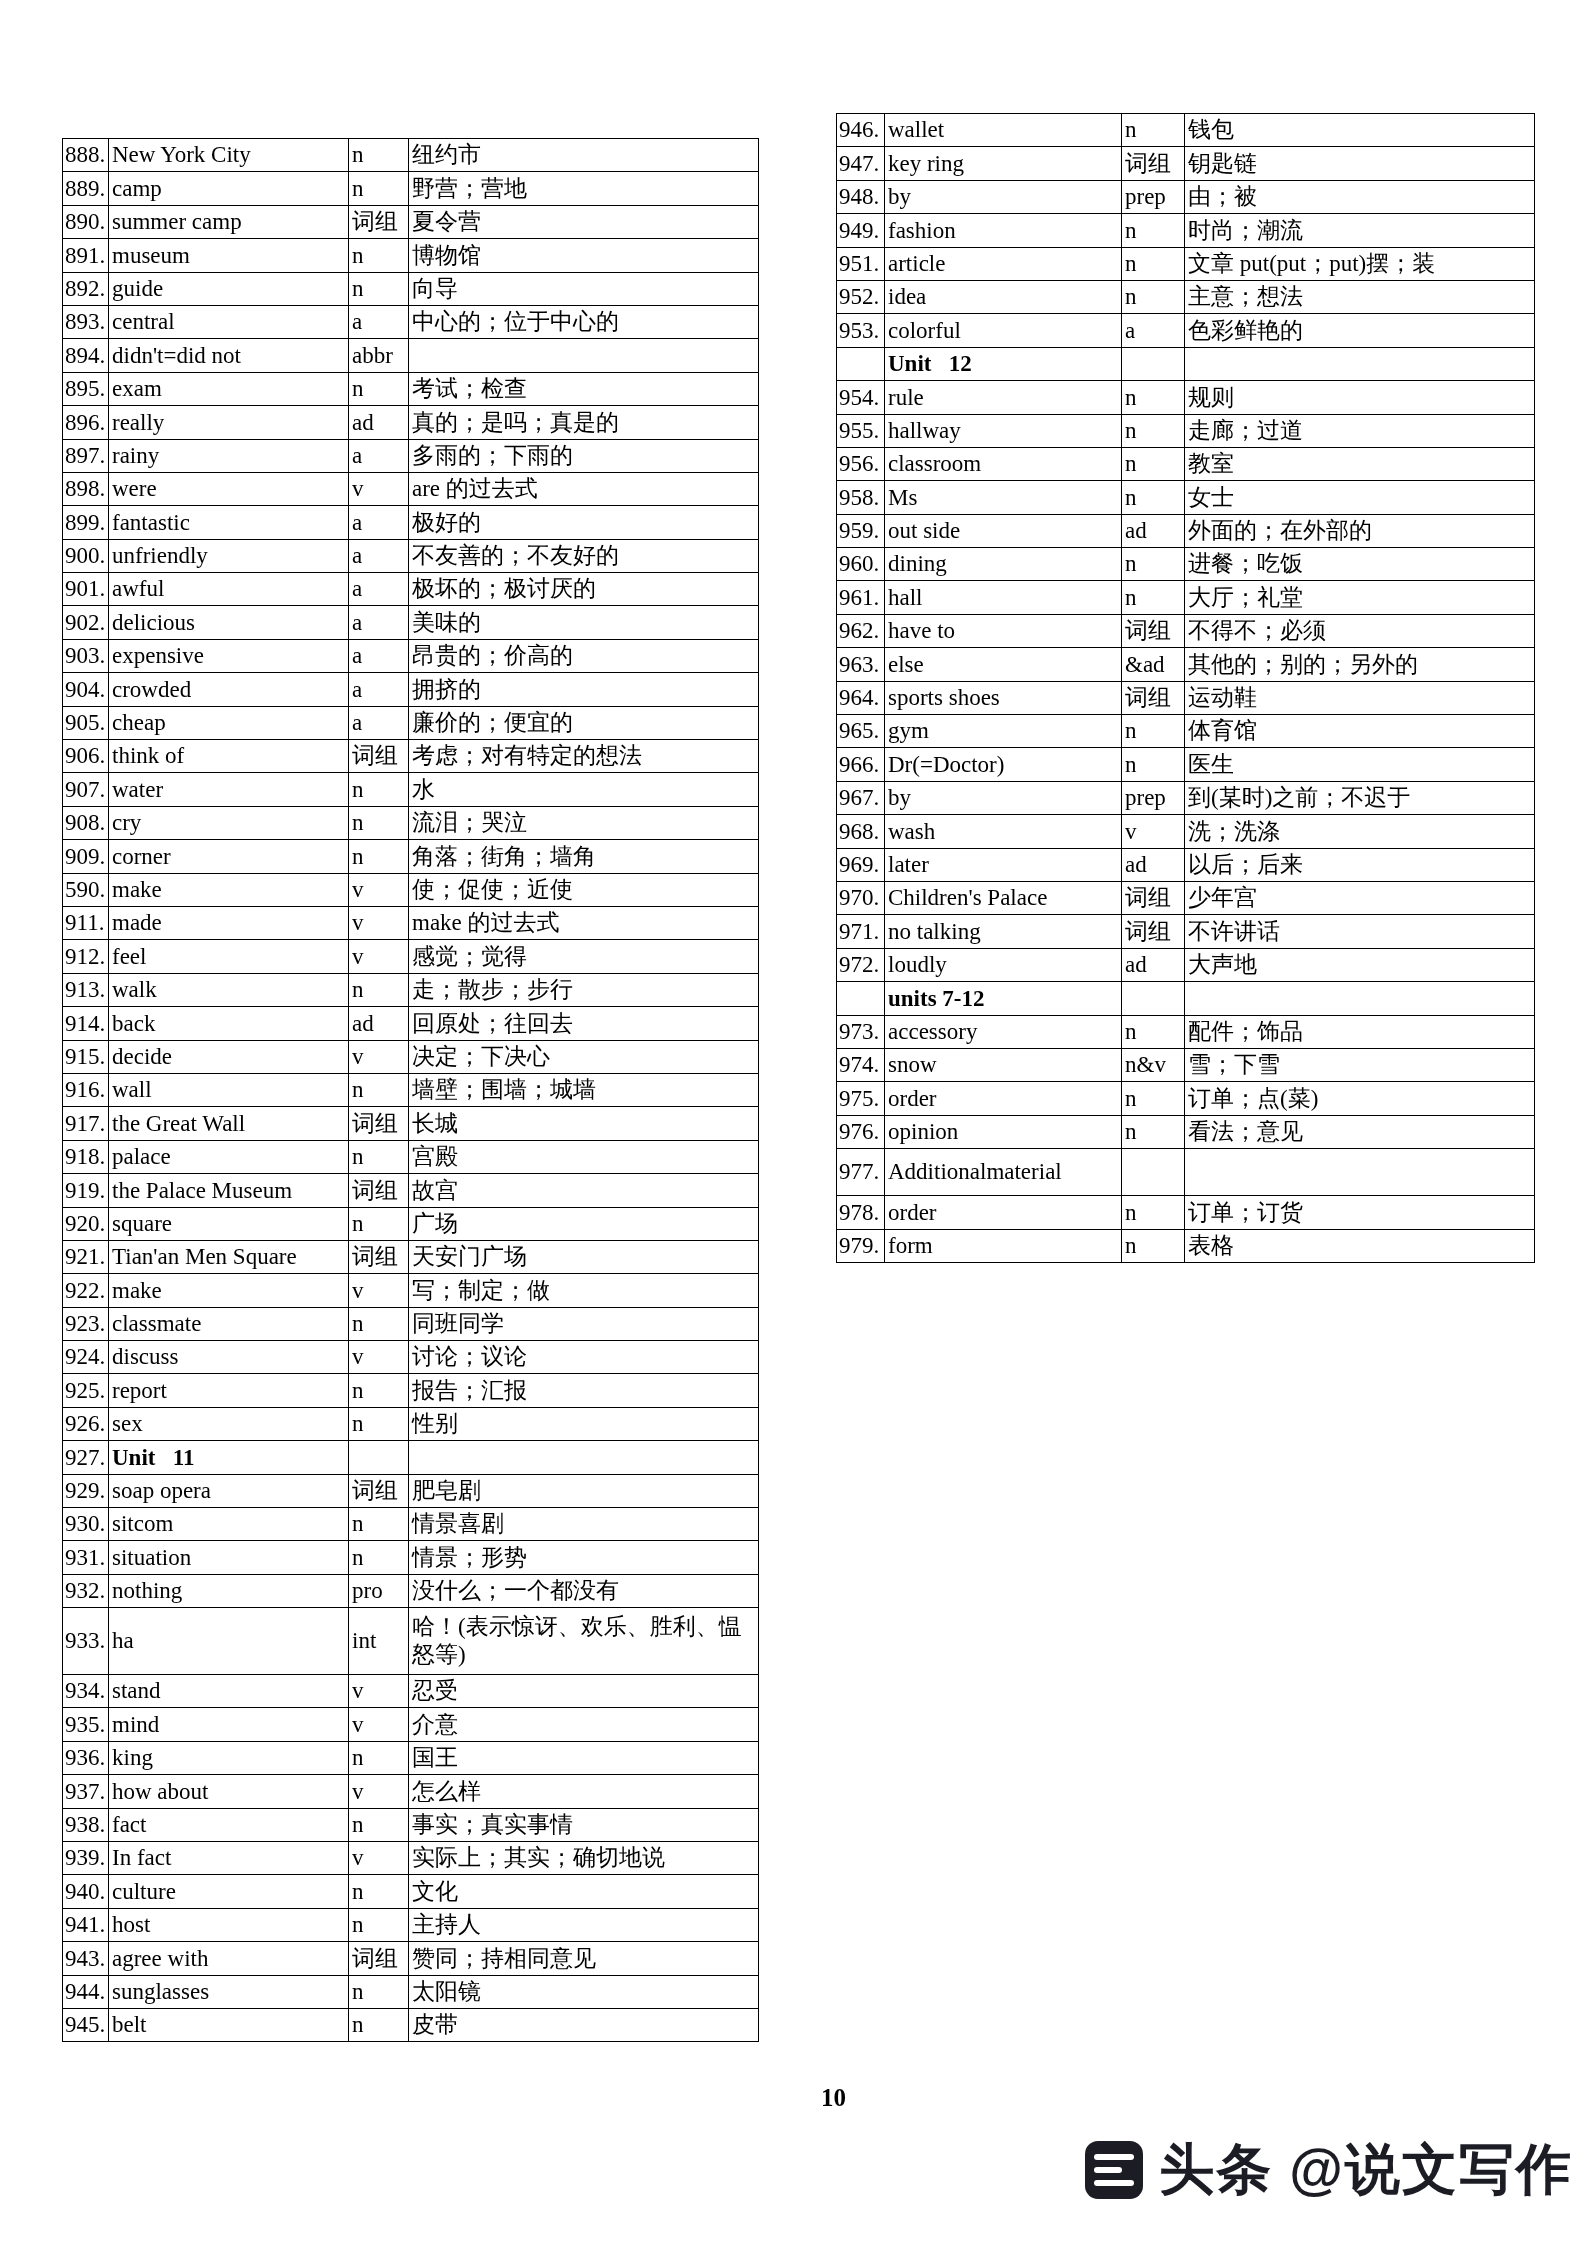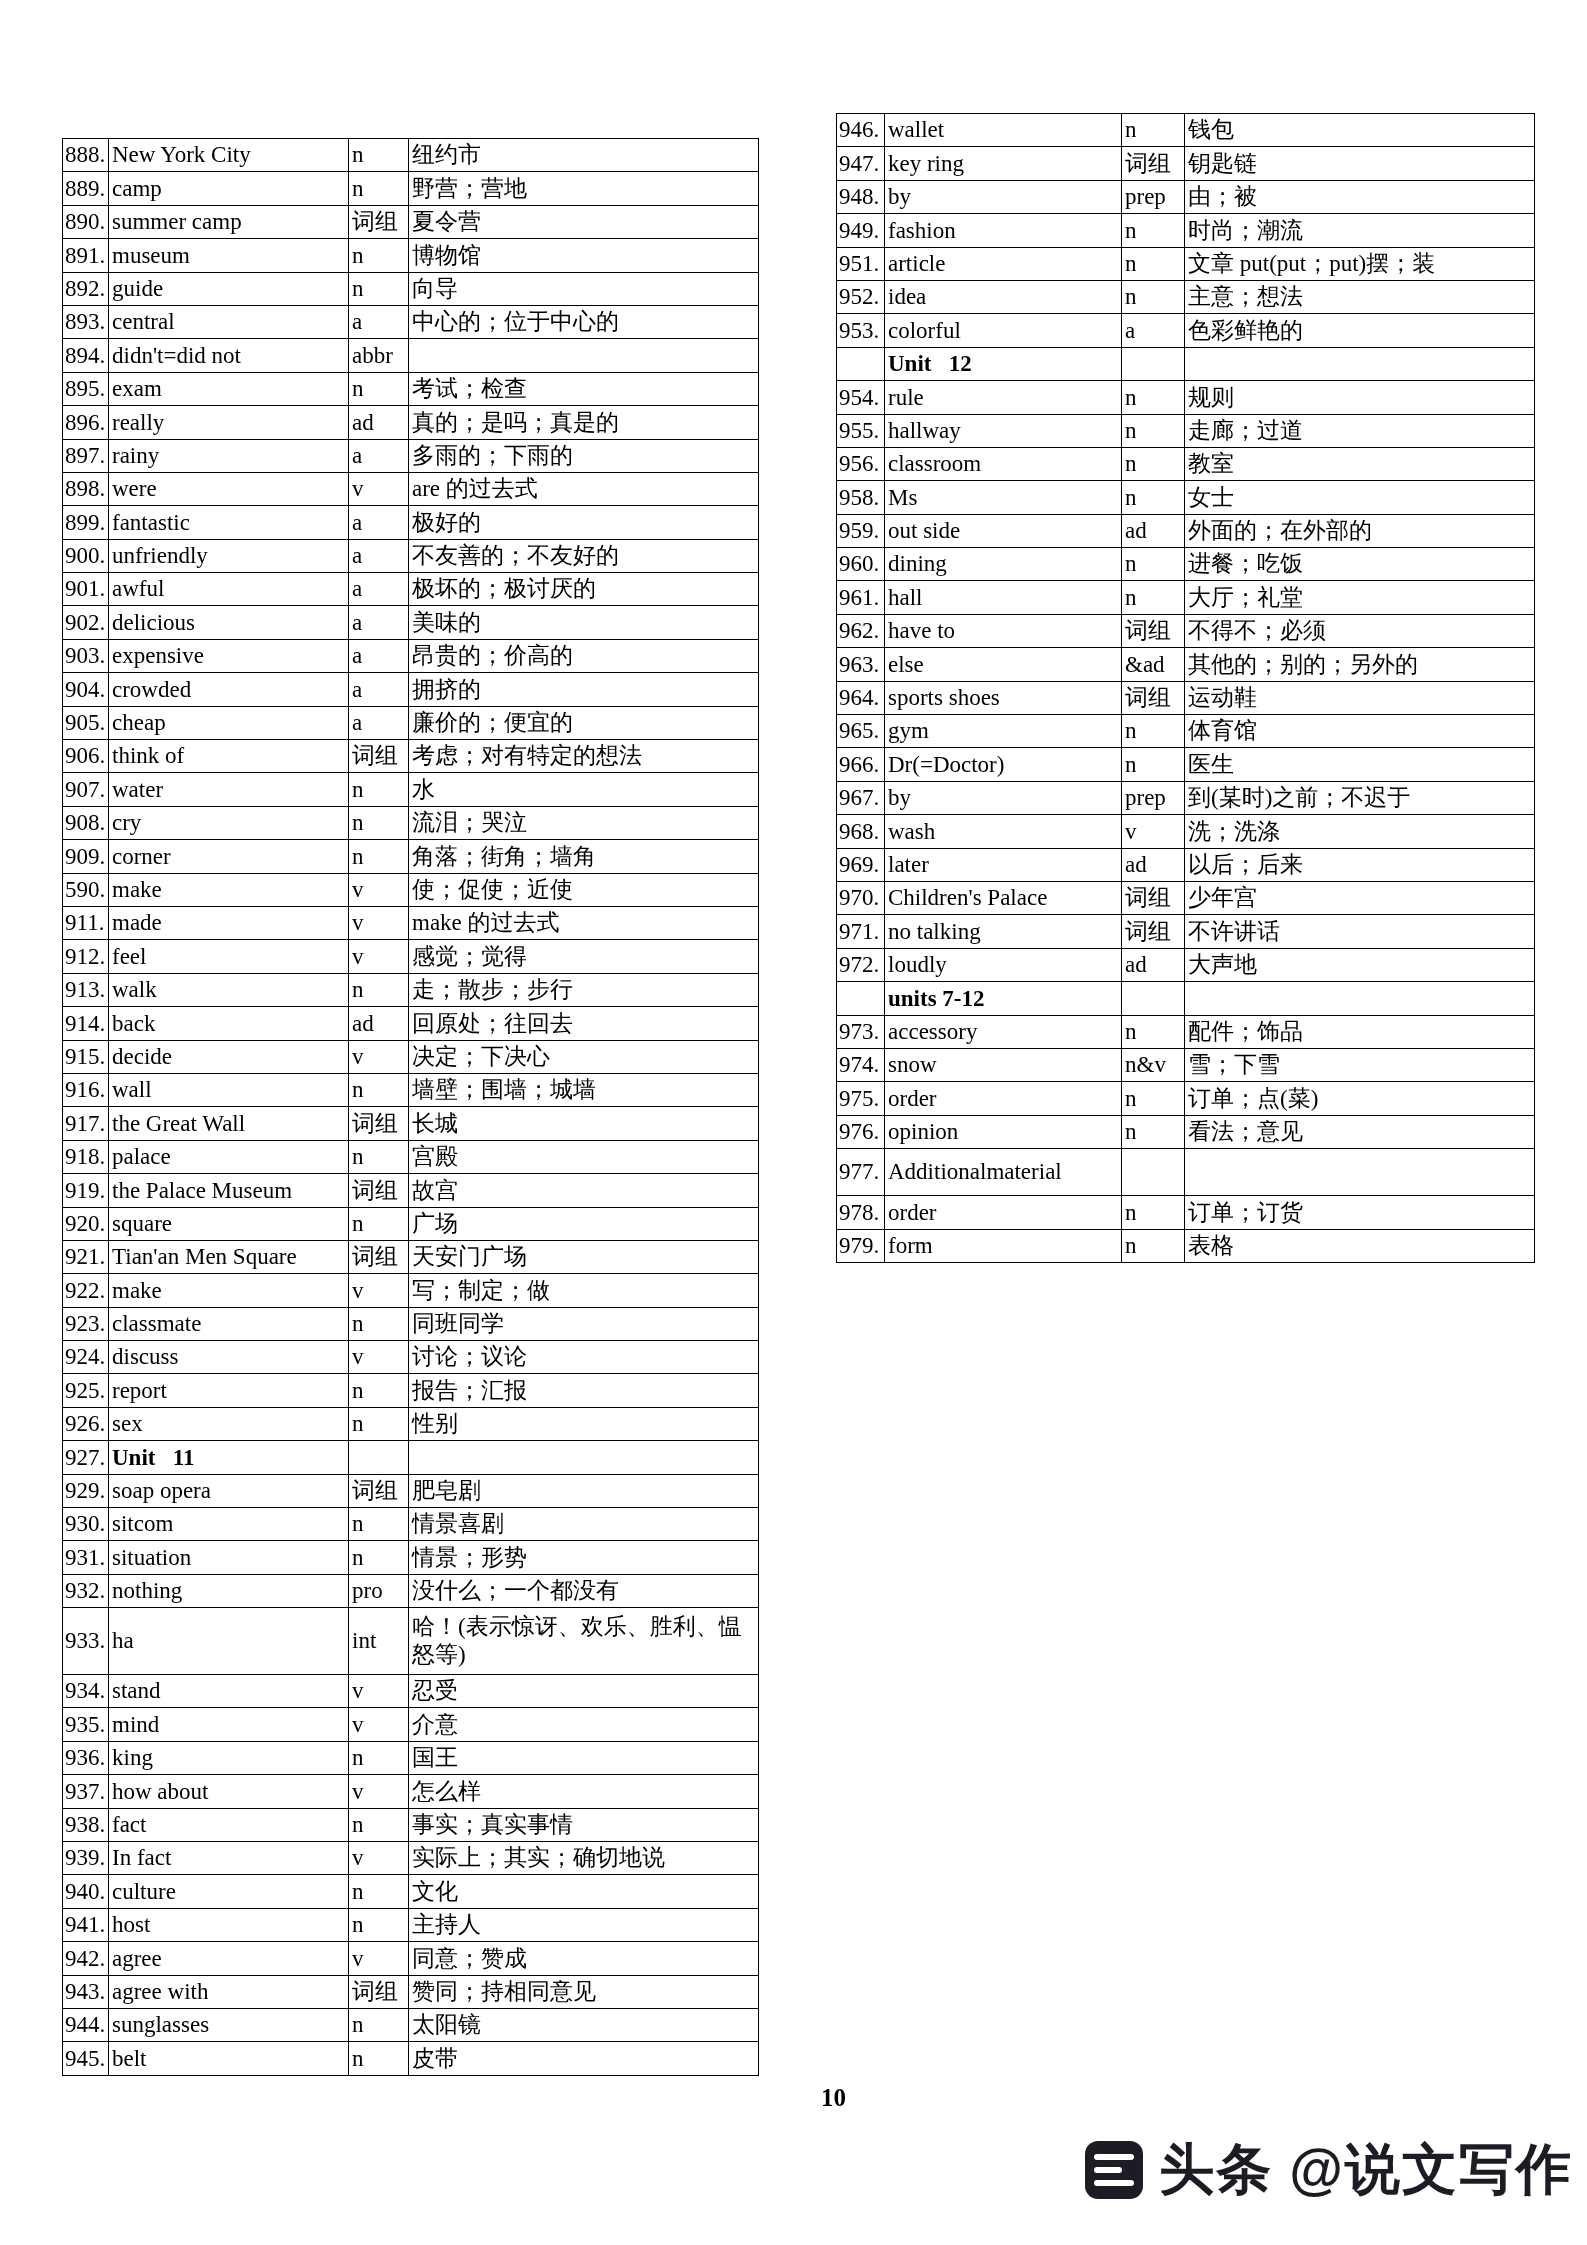--- a/index.html
+++ b/index.html
@@ -366,26 +366,20 @@
         <td class="pos">n</td>
         <td class="cn">文化</td>
       </tr>
       <tr>
         <td class="num">941.</td>
         <td class="word">host</td>
         <td class="pos">n</td>
         <td class="cn">主持人</td>
       </tr>
       <tr>
-        <td class="num">942.</td>
-        <td class="word">agree</td>
-        <td class="pos">v</td>
-        <td class="cn">同意；赞成</td>
-      </tr>
-      <tr>
         <td class="num">943.</td>
         <td class="word">agree with</td>
         <td class="pos">词组</td>
         <td class="cn">赞同；持相同意见</td>
       </tr>
       <tr>
         <td class="num">944.</td>
         <td class="word">sunglasses</td>
         <td class="pos">n</td>
         <td class="cn">太阳镜</td>

